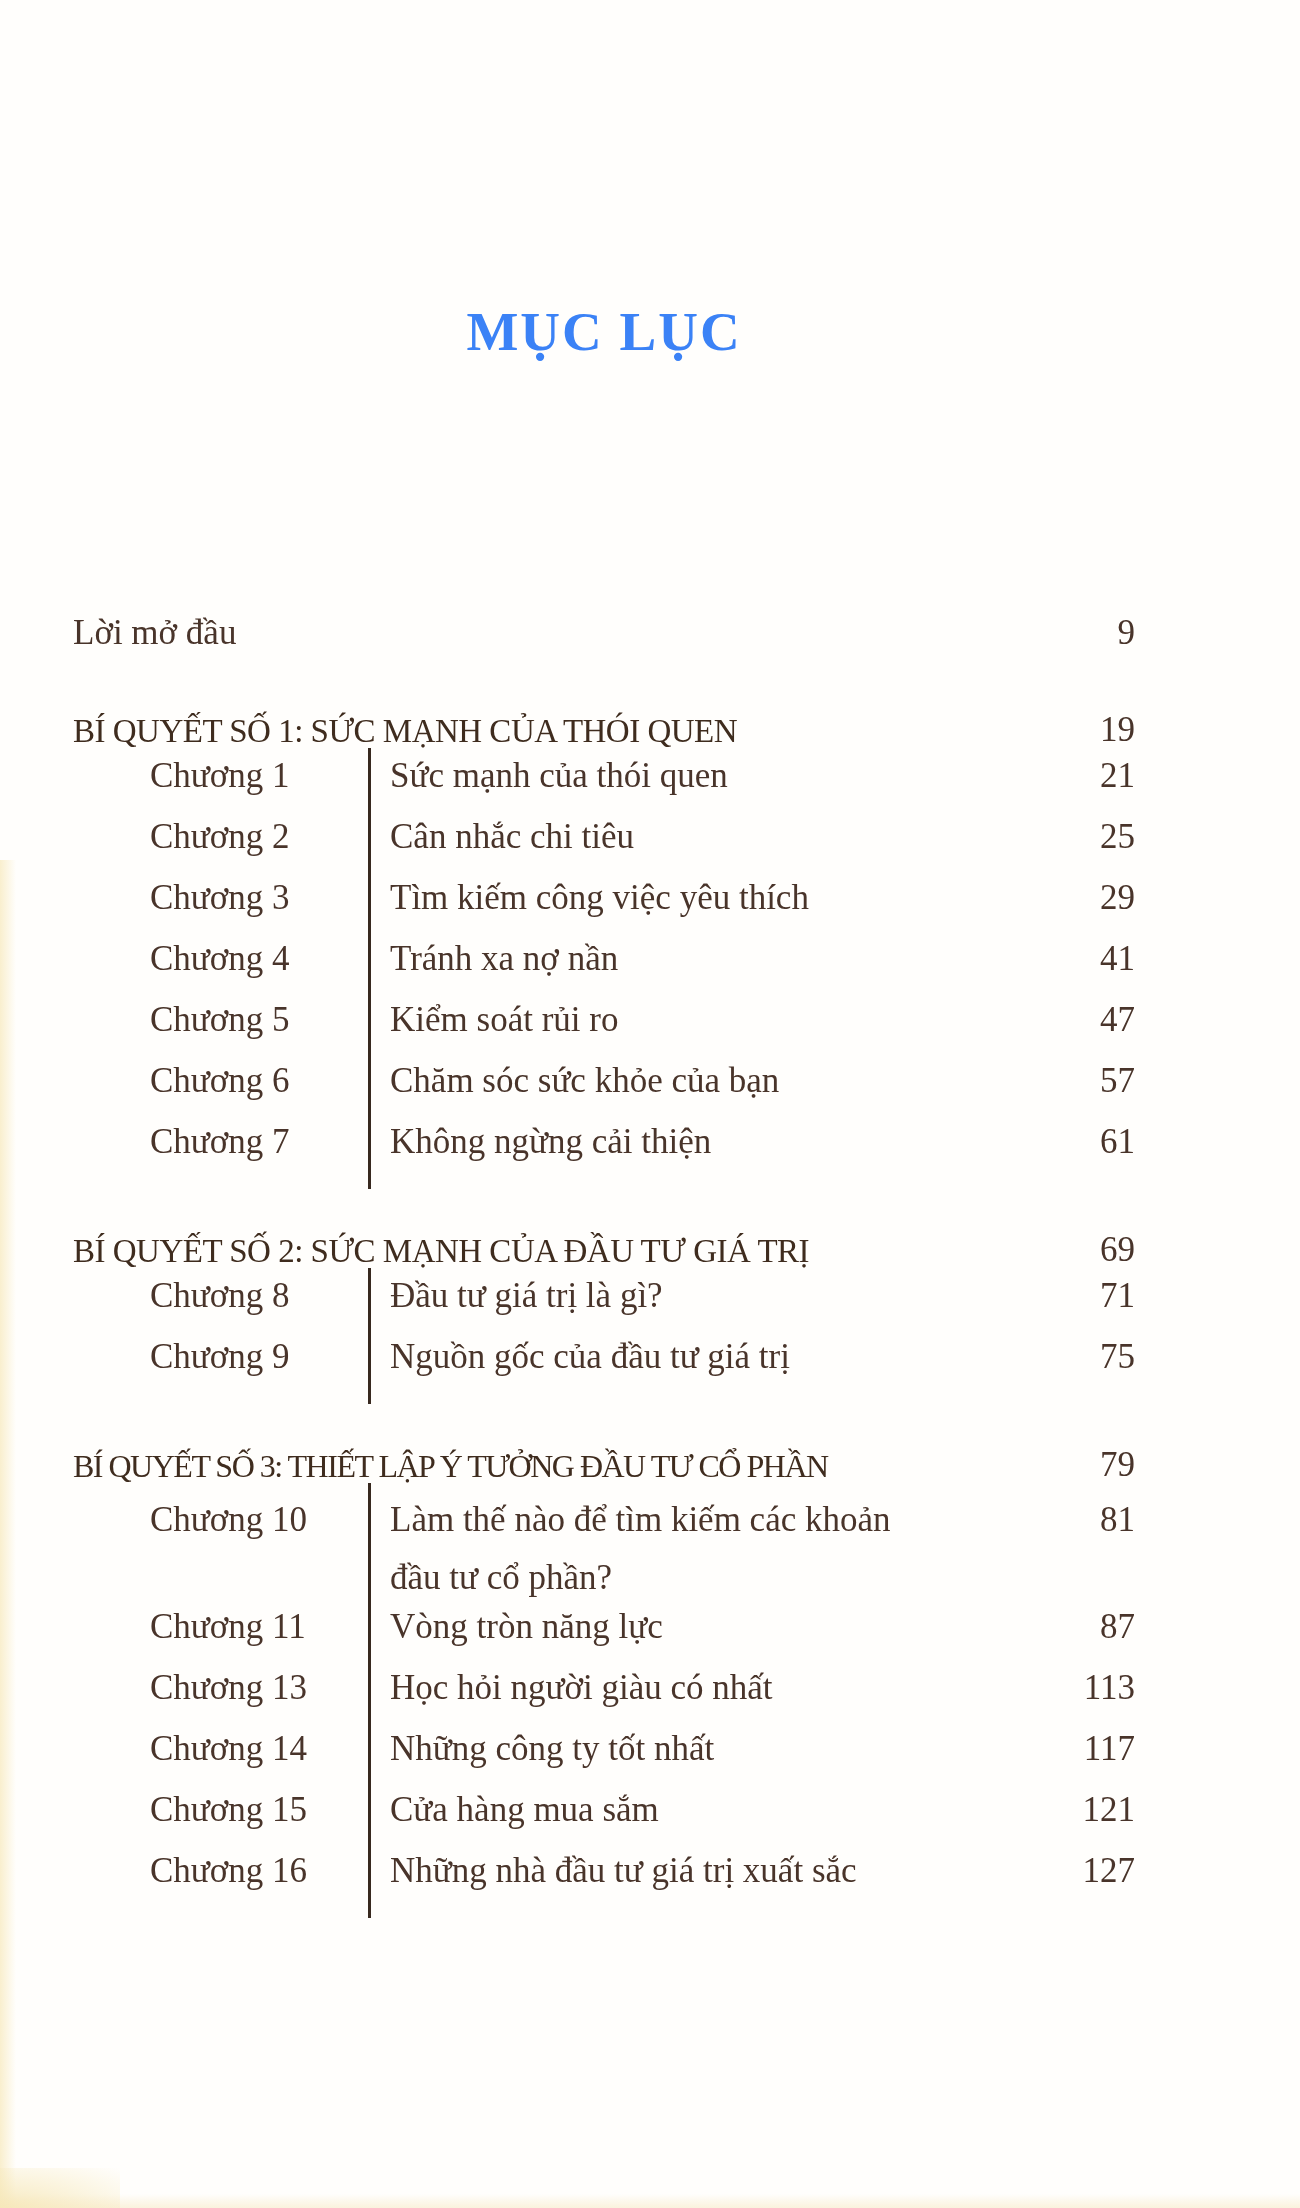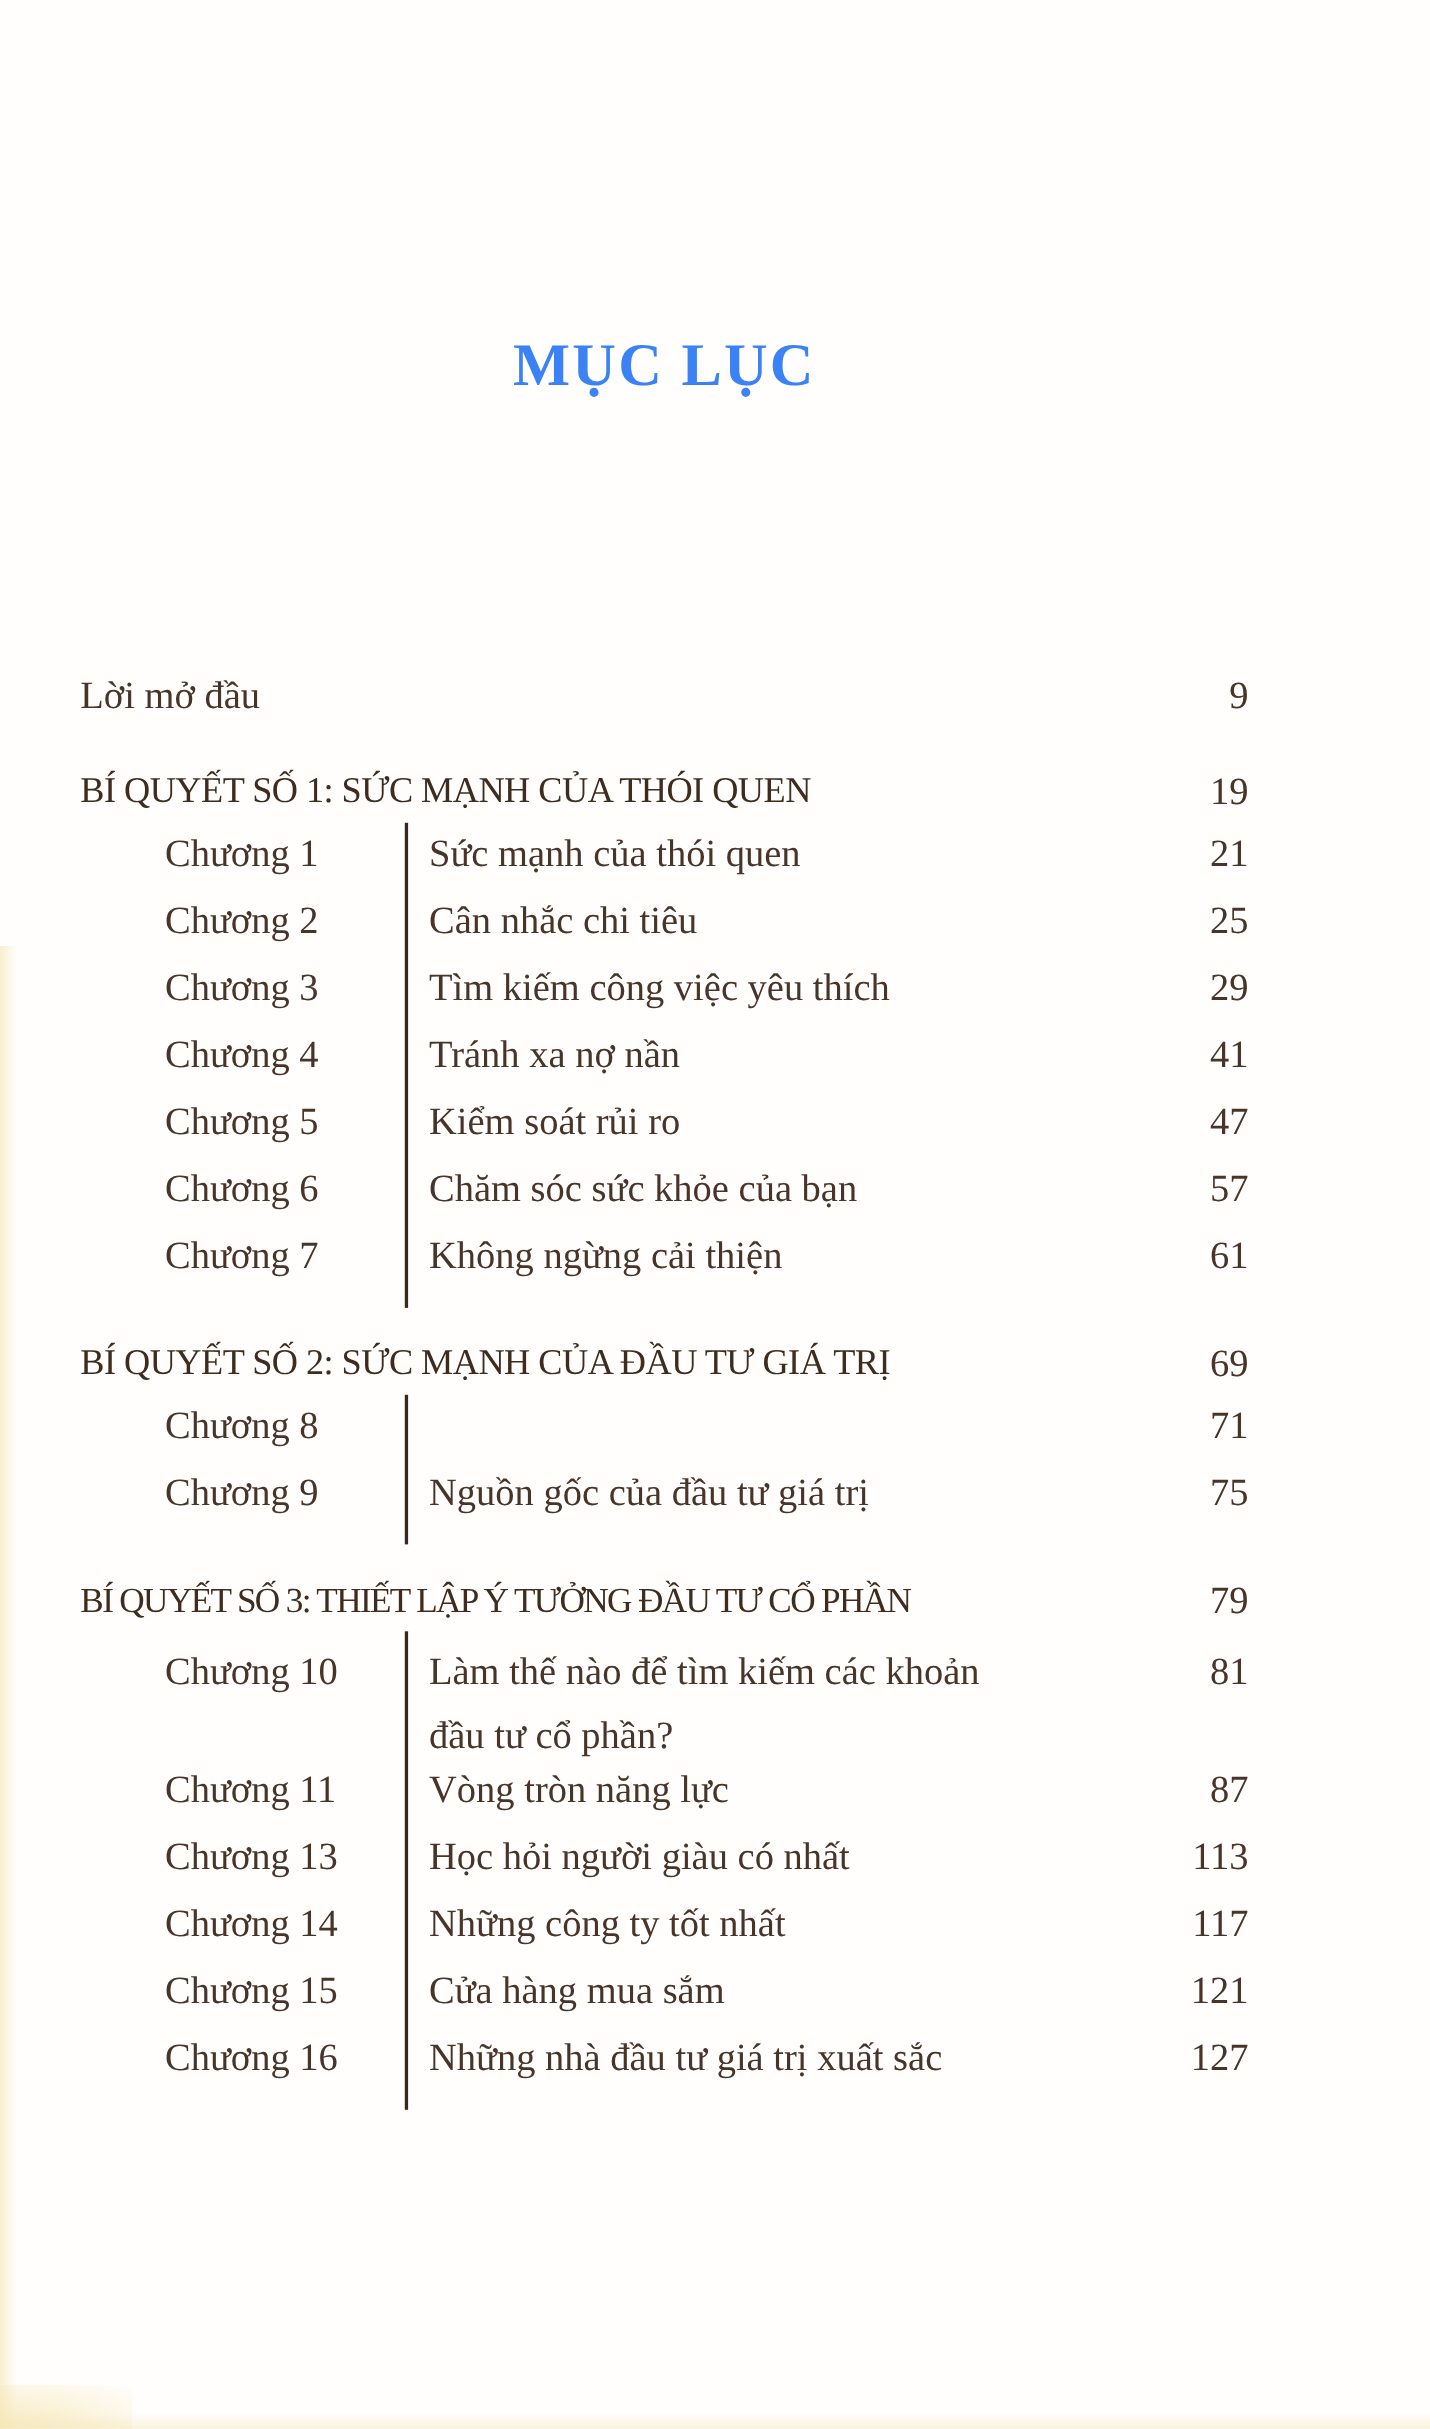--- a/index.html
+++ b/index.html
@@ -29,21 +29,21 @@
     font-size:55px; font-weight:bold; letter-spacing:2px;
     color:#3b82f6;
   }
   .toc { position:absolute; top:602px; left:73px; width:1062px; }
   .row { display:flex; align-items:center; min-height:61px;gap:42px; }
   .entry-title { font-size:35px; }
   .page-num {
     margin-left:auto; min-width:84px; text-align:right;
     font-size:35px; padding-left:10px; white-space:nowrap;
   }
-  .section-row { margin-top:26px; }
+  .section-row { margin-top:26px;align-items:flex-end; }
   .section-heading {
     font-size:33px; letter-spacing:-0.5px; color:#3f2c1e; white-space:nowrap;
   }
   .section-heading.tight { font-size:32px; letter-spacing:-1.5px; }
   .group { position:relative; margin-top:6px; }
   .vline {
     position:absolute; left:295px; top:-8px; bottom:-6px; width:3px;
     background:#38291f;
   }
   .chap-row { display:flex; align-items:flex-start; min-height:61px; }
@@ -117,20 +117,21 @@
   </div>
 
   <div class="row section-row">
     <span class="section-heading">BÍ QUYẾT SỐ 2: SỨC MẠNH CỦA ĐẦU TƯ GIÁ TRỊ</span>
     <span class="page-num">69</span>
   </div>
   <div class="group">
     <div class="vline"></div>
     <div class="chap-row">
       <span class="chap-label">Chương 8</span>
+      <span class="chap-title">Đầu tư giá trị là gì?</span>
       <span class="page-num">71</span>
     </div>
     <div class="chap-row">
       <span class="chap-label">Chương 9</span>
       <span class="chap-title">Nguồn gốc của đầu tư giá trị</span>
       <span class="page-num">75</span>
     </div>
   </div>
 
   <div class="row section-row">

